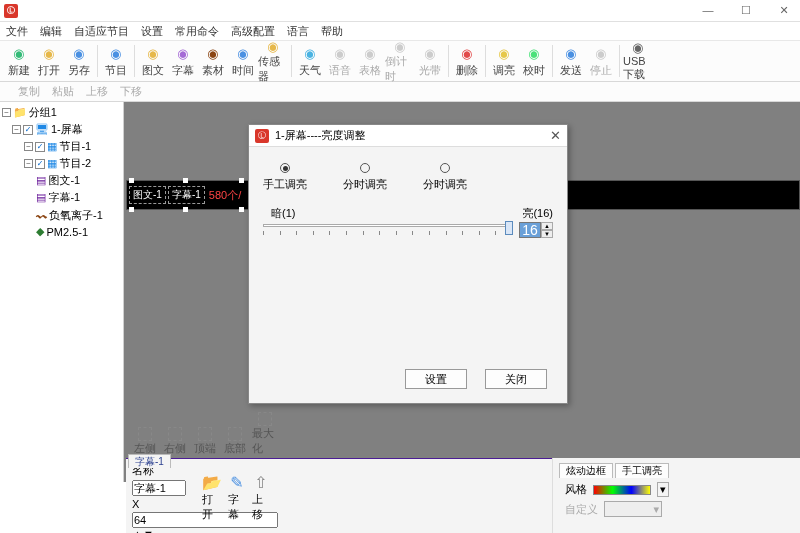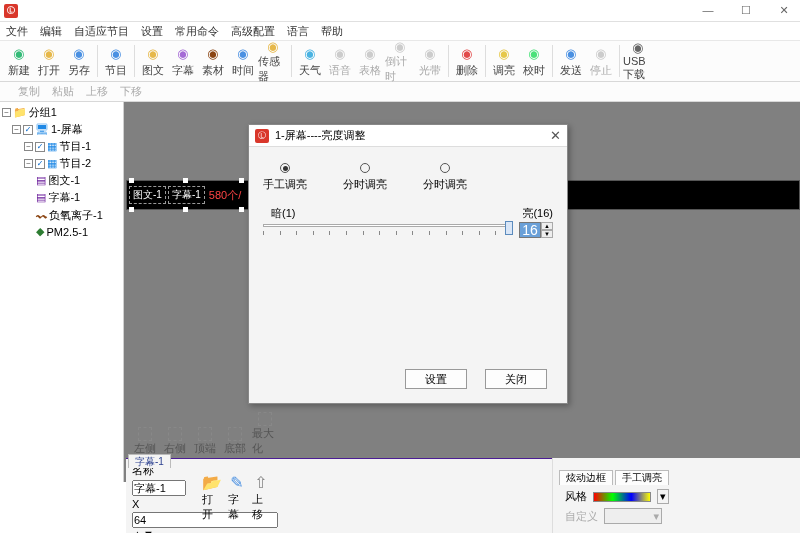--- a/index.html
+++ b/index.html
@@ -48,21 +48,21 @@
 .led-preview .red { color: #f44; }
 .handle { width: 5px; height: 5px; background: #fff; position: absolute; }
 
 
 .alignbar { position: absolute; left: 126px; top: 428px; height: 28px; display: flex; align-items: flex-end; gap: 4px; padding: 0 6px; color: #555; font-size: 10px; }
 .alignbar .btn { display: flex; flex-direction: column; align-items: center; width: 26px; }
 .alignbar .ico2 { width: 14px; height: 14px; border: 1px dashed #888; }
 
 .tab-lbl { position: absolute; left: 128px; top: 454px; color: #2a3f8f; font-size: 10px; border: 1px solid #bbb; border-bottom: none; padding: 0 6px; background: #f4f4f4; height: 14px; z-index: 5; }
 
-.right-panel { position: absolute; right: 0; top: 458px; bottom: 0; width: 248px; background: #f4f4f4; border-left: 1px solid #ddd; padding: 12px 6px; }
+.right-panel { position: absolute; right: 0; top: 458px; bottom: 0; width: 248px; background: #f4f4f4; border-left: 1px solid #ddd; padding: 5px 6px; }
 .right-panel .tabhdr { display: flex; gap: 2px; }
 .right-panel .tabhdr span { border: 1px solid #bbb; border-bottom: none; padding: 0 6px; background: #fdfdfd; font-size: 10px; }
 .right-panel .row { display: flex; align-items: center; gap: 6px; margin-top: 4px; font-size: 10px; }
 .right-panel .combo { border: 1px solid #aaa; background: #fff; width: 58px; height: 16px; font-size: 10px; display: flex; align-items: center; justify-content: space-between; padding: 0 2px; }
 .right-panel .combo.disabled { background: #eee; color: #aaa; }
 .right-panel .color-bar { width: 58px; height: 10px; background: linear-gradient(90deg,#f00,#0f0,#00f,#ff0); border: 1px solid #888; }
 
 
 .modal { position: absolute; left: 248px; top: 124px; width: 320px; height: 280px; background: #f4f4f4; border: 1px solid #888; box-shadow: 2px 2px 6px rgba(0,0,0,.3); z-index: 100; }
 .modal .mtitle { height: 22px; background: #fff; border-bottom: 1px solid #ddd; display: flex; align-items: center; padding: 0 6px; }

